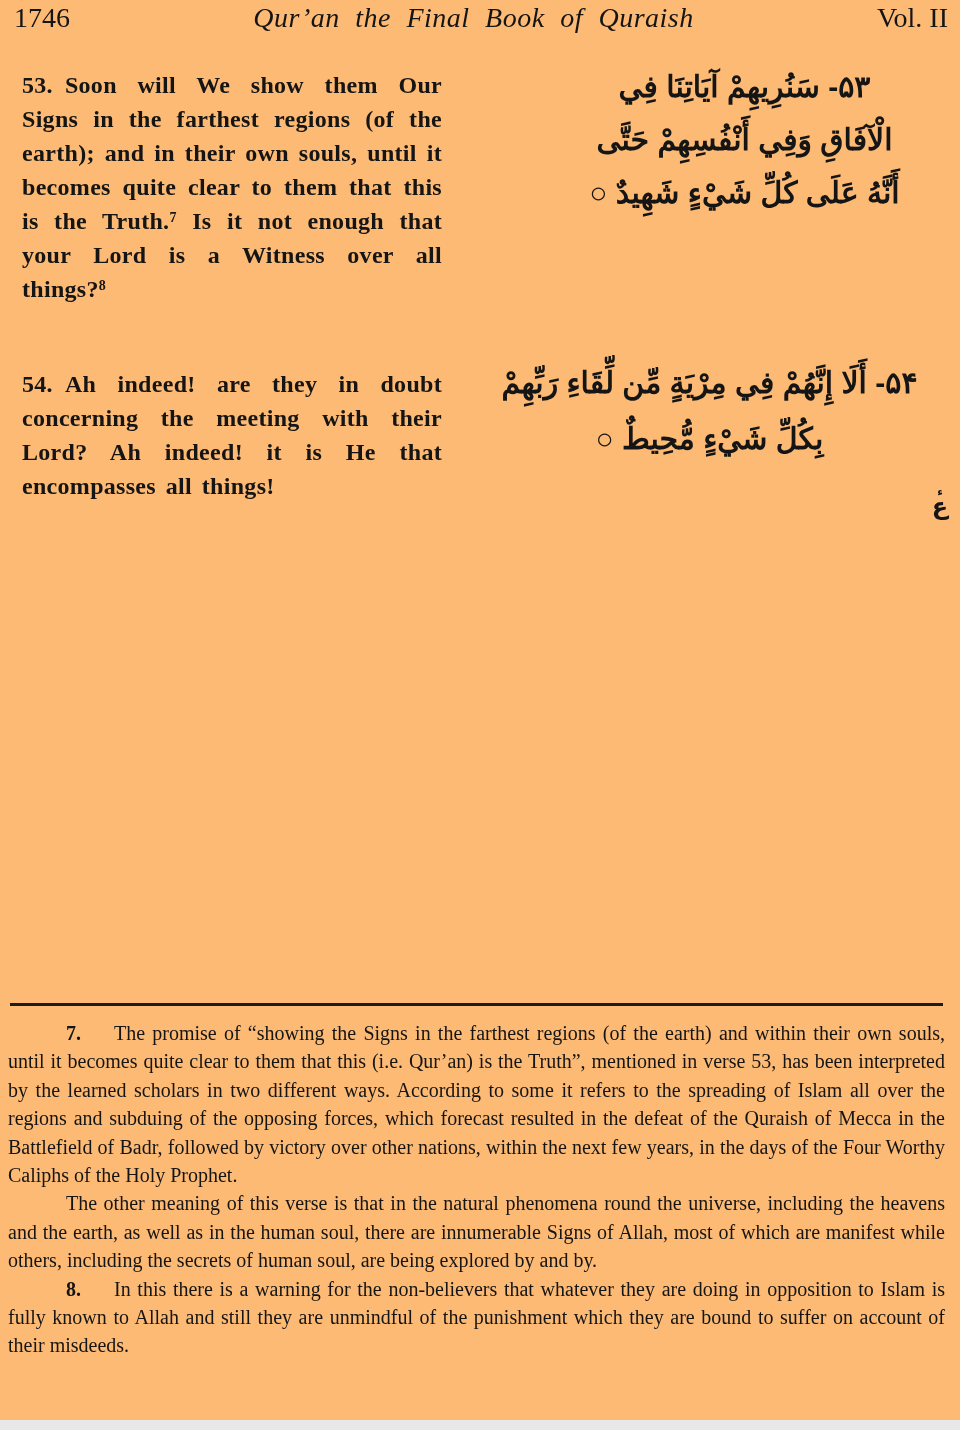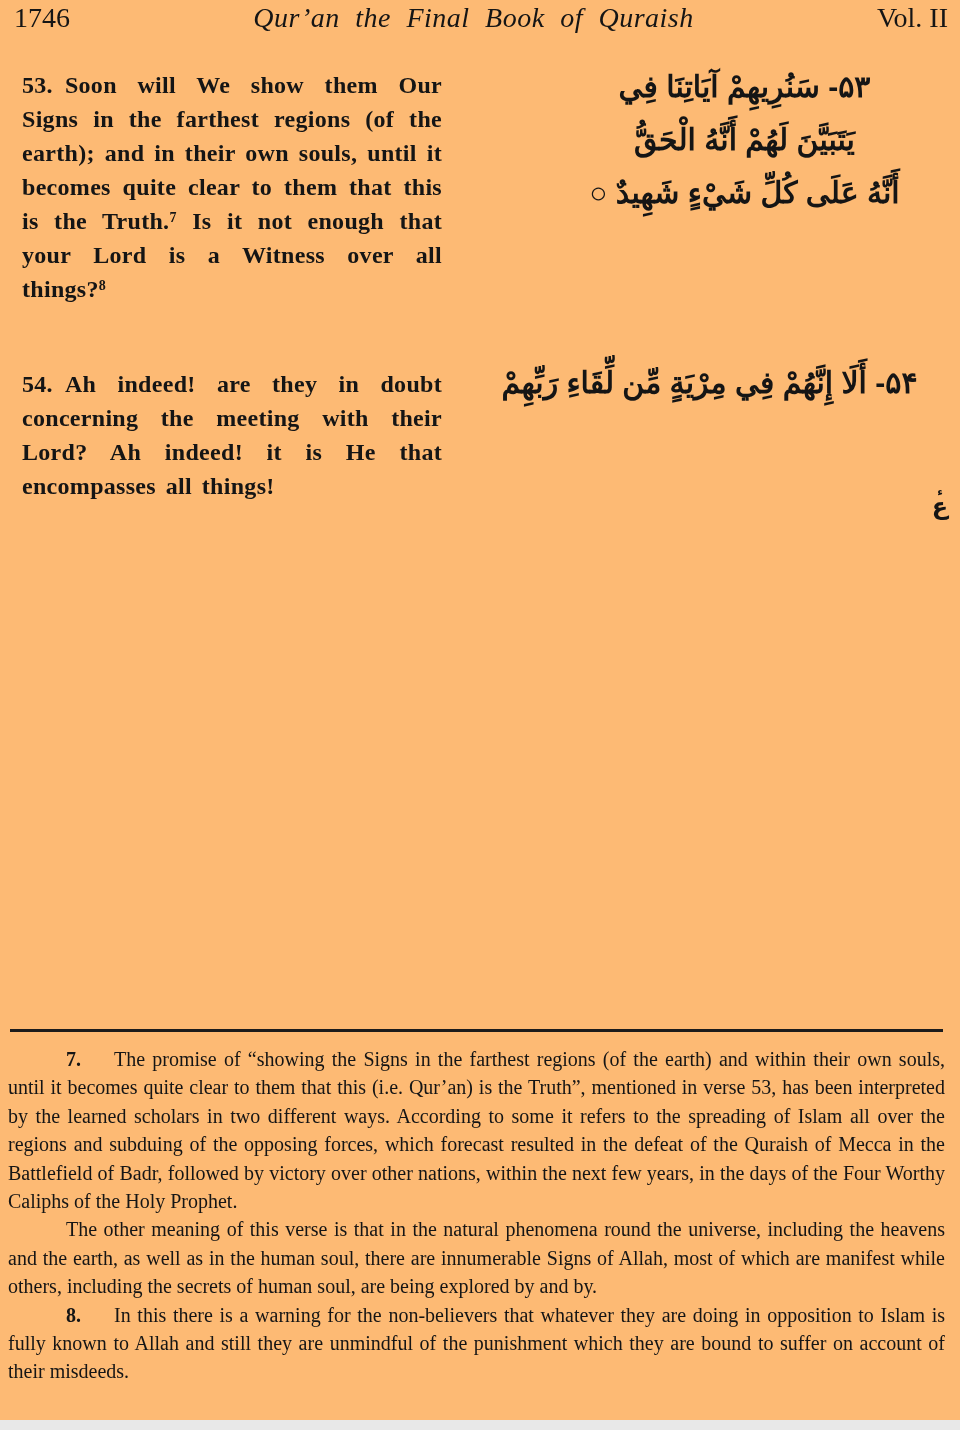--- a/index.html
+++ b/index.html
@@ -37,21 +37,21 @@
   
   .ruku{
     position:absolute;top:487px;right:4px;width:32px;
     font-family:"DejaVu Sans", sans-serif;font-weight:bold;font-size:24px;
     text-align:center;line-height:18px;
   }
   .ruku .tick{display:block;font-size:11px;line-height:10px;}
   
   .footnotes{
     position:absolute;top:1003px;left:8px;right:15px;
-    font-size:20px;line-height:28.4px;text-align:justify;margin-top:26px;
+    font-size:20px;line-height:28.4px;text-align:justify;
   }
   .fn-rule{border-top:3px solid #1c1c1c;margin:0 2px 13px 2px;}
   .fn-para{margin:0;text-indent:58px;}
   .fn-num{font-weight:bold;padding-right:33px;}
   
   .bottom-line{
     position:absolute;top:1426px;left:16px;width:676px;height:0;
     border-top:2px solid #8a8a8a;opacity:.55;
   }
 </style>
@@ -65,29 +65,30 @@
     <span class="book-title">Qur’an the Final Book of Quraish</span>
     <span class="volume">Vol. II</span>
   </header>
 
   <main class="verses">
 
     <section class="verse-row row1">
       <p class="english"><span class="verse-num">53.</span><span>Soon will We show them Our Signs in the farthest regions (of the earth); and in their own souls, until it becomes quite clear to them that this is the Truth.</span><sup class="sup">7</sup> <span>Is it not enough that your Lord is a Witness over all things?</span><sup class="sup">8</sup></p>
       <div class="arabic">
         <div class="arabic-line">۵۳- سَنُرِيهِمْ آيَاتِنَا فِي</div>
-        <div class="arabic-line">يَتَبَيَّنَ لَهُمْ أَنَّهُ الْحَقُّ</div>
+        <div class="arabic-line">الْآفَاقِ وَفِي أَنْفُسِهِمْ حَتَّى</div>
         <div class="arabic-line">أَنَّهُ عَلَى كُلِّ شَيْءٍ شَهِيدٌ ○</div>
       </div>
     </section>
 
     <section class="verse-row row2">
       <p class="english"><span class="verse-num">54.</span><span>Ah indeed! are they in doubt concerning the meeting with their Lord? Ah indeed! it is He that encompasses all things!</span></p>
       <div class="arabic">
         <div class="arabic-line">۵۴- أَلَا إِنَّهُمْ فِي مِرْيَةٍ مِّن لِّقَاءِ رَبِّهِمْ</div>
+        <div class="arabic-line">بِكُلِّ شَيْءٍ مُّحِيطٌ ○</div>
       </div>
     </section>
 
   </main>
 
   <div class="ruku">
     <span class="tick">ء</span>
     <span>ع</span>
   </div>
 

